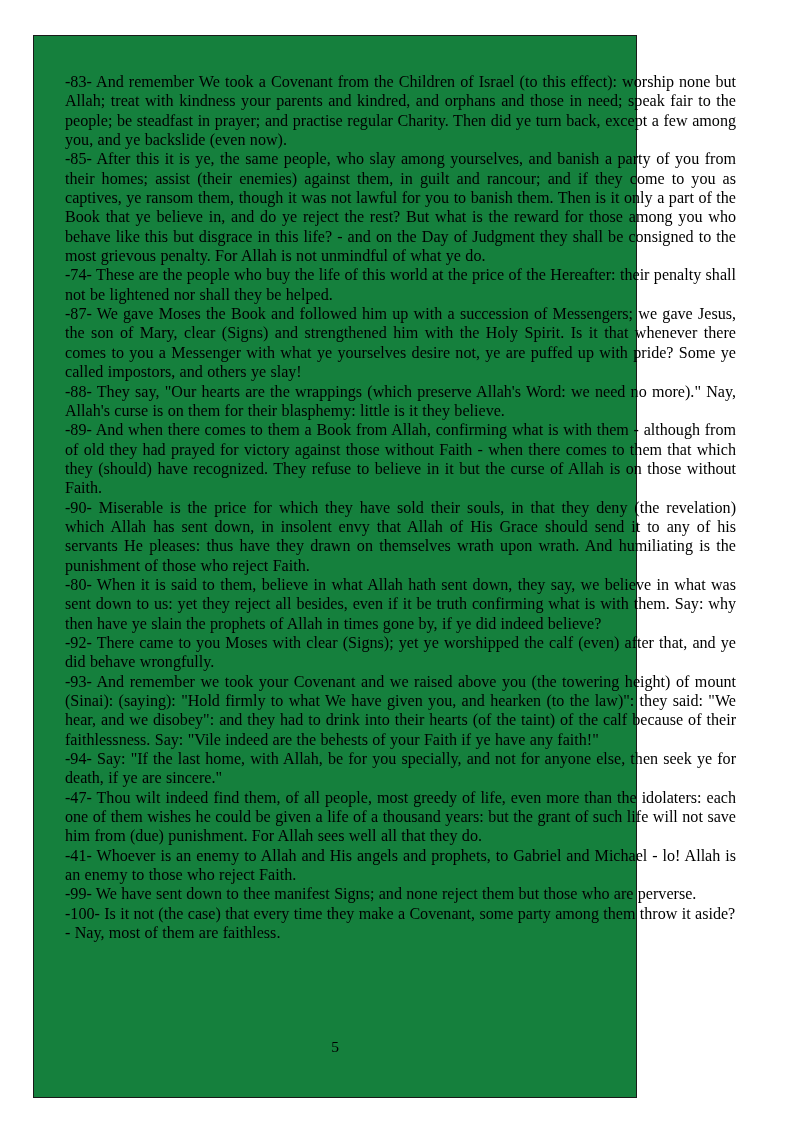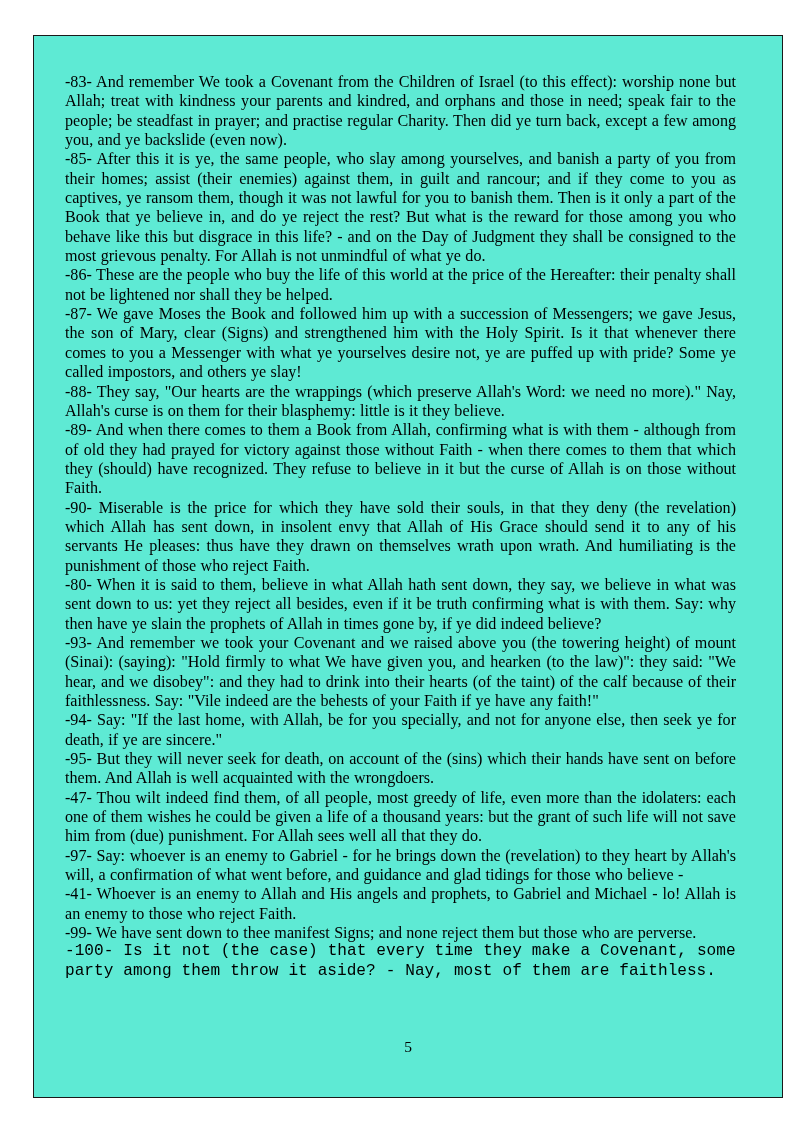--- a/index.html
+++ b/index.html
@@ -12,72 +12,70 @@
     height: 1132px;
     font-family: "Liberation Serif", "DejaVu Serif", serif;
     color: #000000;
     overflow: hidden;
     position: relative;
   }
   #page-sheet {
     position: absolute;
     left: 33px;
     top: 35px;
-    width: 750px;
+    width: 604px;
     height: 1063px;
     border: 1.4px solid #1a1a1a;
     box-sizing: border-box;
-    background: #5eead4;
+    background: #15803d;
   }
   #text-column {
     position: absolute;
     left: 31px;
     top: 36px;
     width: 671px;
   }
   .verse {
     font-size: 16.1px;
     line-height: 19.35px;
     text-align: justify;
     text-justify: inter-word;
     margin: 0;
     -webkit-hyphens: none;
     hyphens: none;
     word-spacing: 0.02em;
   }
   .verse:last-of-type {
     text-align: left;
-    font-family: Liberation Mono, monospace;
   }
   #page-number {
     position: absolute;
     left: 0;
     right: 0;
     top: 1001px;
     text-align: center;
     font-size: 15.5px;
     line-height: 19px;
   }
 </style>
 </head>
 <body>
 
 <div id="page-sheet">
   <div id="text-column">
       <p class="verse">-83- And remember We took a Covenant from the Children of Israel (to this effect): worship none but Allah; treat with kindness your parents and kindred, and orphans and those in need; speak fair to the people; be steadfast in prayer; and practise regular Charity. Then did ye turn back, except a few among you, and ye backslide (even now).</p>
       <p class="verse">-85- After this it is ye, the same people, who slay among yourselves, and banish a party of you from their homes; assist (their enemies) against them, in guilt and rancour; and if they come to you as captives, ye ransom them, though it was not lawful for you to banish them. Then is it only a part of the Book that ye believe in, and do ye reject the rest? But what is the reward for those among you who behave like this but disgrace in this life? - and on the Day of Judgment they shall be consigned to the most grievous penalty. For Allah is not unmindful of what ye do.</p>
-      <p class="verse">-86- These are the people who buy the life of this world at the price of the Hereafter: their penalty shall not be lightened nor shall they be helped.</p>
+      <p class="verse">-74- These are the people who buy the life of this world at the price of the Hereafter: their penalty shall not be lightened nor shall they be helped.</p>
       <p class="verse">-87- We gave Moses the Book and followed him up with a succession of Messengers;  we gave Jesus, the son of Mary, clear (Signs) and strengthened him with the Holy Spirit. Is it that whenever there comes to you a Messenger with what ye yourselves desire not, ye are puffed up with pride? Some ye called impostors, and others ye slay!</p>
       <p class="verse">-88- They say, "Our hearts are the wrappings (which preserve Allah's Word: we need no more)." Nay, Allah's curse is on them for their blasphemy: little is it they believe.</p>
       <p class="verse">-89- And when there comes to them a Book from Allah, confirming what is with them - although from of old they had prayed for victory against those without Faith - when there comes to them that which they (should) have recognized. They refuse to believe in it but the curse of Allah is on those without Faith.</p>
       <p class="verse">-90- Miserable is the price for which they have sold their souls, in that they deny (the revelation) which Allah has sent down, in insolent envy that Allah of His Grace should send it to any of his servants He pleases: thus have they drawn on themselves wrath upon wrath. And humiliating is the punishment of those who reject Faith.</p>
       <p class="verse">-80- When it is said to them, believe in what Allah hath sent down, they say, we believe in what was sent down to us: yet they reject all besides, even if it be truth confirming what is with them. Say: why then have ye slain the prophets of Allah in times gone by, if ye did indeed believe?</p>
+      <p class="verse">-92- There came to you Moses with clear (Signs); yet ye worshipped the calf (even) after that, and ye did behave wrongfully.</p>
       <p class="verse">-93- And remember we took your Covenant and we raised above you (the towering height) of mount (Sinai): (saying): "Hold firmly to what We have given you, and hearken (to the law)": they said: "We hear, and we disobey": and they had to drink into their hearts (of the taint) of the calf because of their faithlessness. Say: "Vile indeed are the behests of your Faith if ye have any faith!"</p>
       <p class="verse">-94- Say: "If the last home, with Allah, be for you specially, and not for anyone else, then seek ye for death, if ye are sincere."</p>
-      <p class="verse">-95- But they will never seek for death, on account of the (sins) which their hands have sent on before them. And Allah is well acquainted with the wrongdoers.</p>
       <p class="verse">-47- Thou wilt indeed find them, of all people, most greedy of life, even more than the idolaters: each one of them wishes he could be given a life of a thousand years: but the grant of such life will not save him from (due) punishment. For Allah sees well all that they do.</p>
-      <p class="verse">-97- Say: whoever is an enemy to Gabriel - for he brings down the (revelation) to they heart by Allah's will, a confirmation of what went before, and guidance and glad tidings for those who believe -</p>
       <p class="verse">-41- Whoever is an enemy to Allah and His angels and prophets, to Gabriel and Michael - lo! Allah is an enemy to those who reject Faith.</p>
       <p class="verse">-99- We have sent down to thee manifest Signs; and none reject them but those who are perverse.</p>
       <p class="verse">-100- Is it not (the case) that every time they make a Covenant, some party among them throw it aside? - Nay, most of them are faithless.</p>
     </div>
   <div id="page-number">5</div>
 </div>
 
 </body></html>

